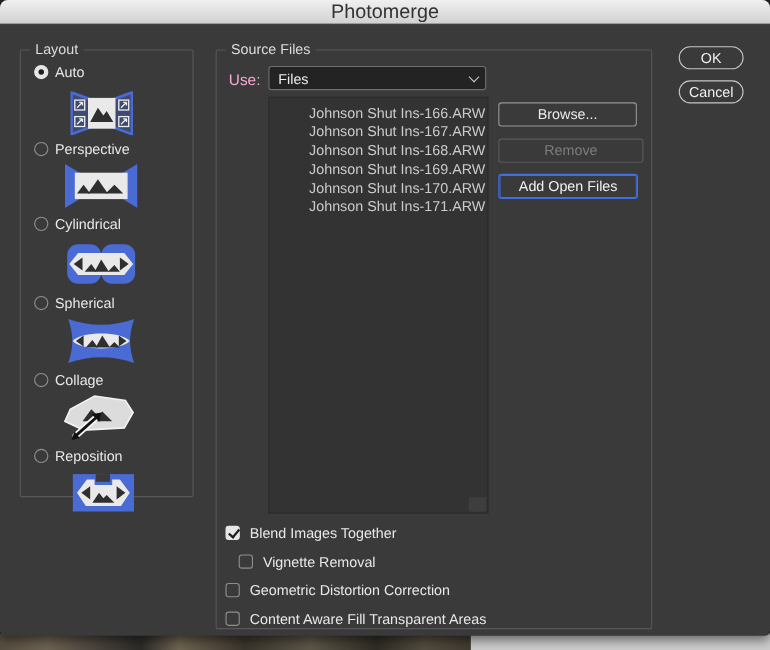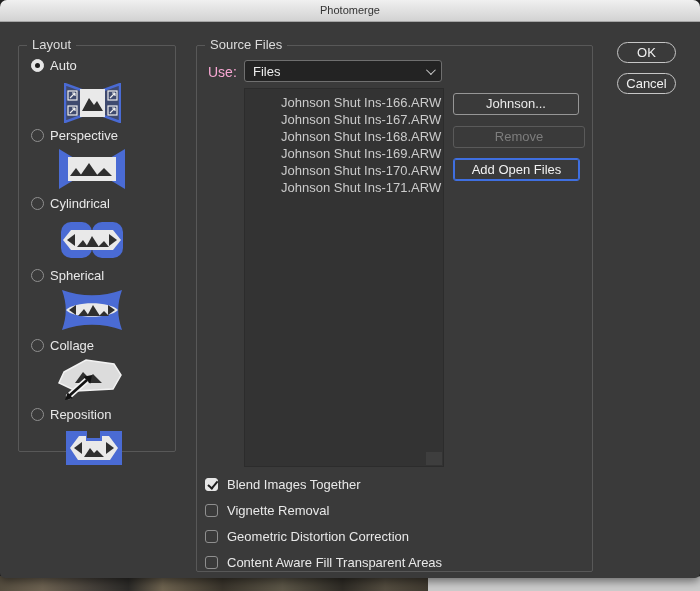--- a/index.html
+++ b/index.html
@@ -5,21 +5,21 @@
   html,body{margin:0;padding:0;background:#222;}
   .stage{position:relative;width:700px;height:591px;overflow:hidden;font-family:"Liberation Sans",sans-serif;-webkit-font-smoothing:antialiased;}
   
   .bg-photo{position:absolute;left:0;top:576px;width:428px;height:15px;
     background:linear-gradient(90deg,#564e40 0%,#6e6352 10%,#45403a 22%,#72685420 30%,#6f6450 38%,#3a352c 52%,#5d5748 66%,#2f2c26 80%,#544d40 90%,#403a30 100%);}
   .bg-panel{position:absolute;left:428px;top:576px;width:272px;height:15px;background:#cccccc;border-top:1px solid #9a9a9a;}
   
   .dialog{position:absolute;left:0;top:0;width:700px;height:578px;background:#3a3a3a;border-radius:7px 7px 5px 5px;box-shadow:0 3px 10px rgba(0,0,0,.5);}
   .titlebar{position:absolute;left:0;top:0;width:100%;height:22px;border-radius:7px 7px 0 0;
     background:linear-gradient(#f0f0f0,#d2d2d2);border-bottom:1px solid #a5a5a5;box-sizing:border-box;
-    text-align:center;line-height:21px;font-size:11px;color:#333;}
+    text-align:center;line-height:21px;font-size:18px;color:#333;}
   .groupbox{position:absolute;border:1px solid #585858;border-radius:2px;box-sizing:border-box;}
   .group-label{position:absolute;top:-9px;left:8px;background:#3a3a3a;padding:0 5px;font-size:13px;color:#dcdcdc;white-space:nowrap;}
   
   .opt{position:absolute;left:0;height:16px;width:100%;cursor:default;}
   .radio{position:absolute;left:12px;top:1px;width:13px;height:13px;border-radius:50%;border:1px solid #8f8f8f;box-sizing:border-box;background:transparent;}
   .radio.on{background:#e6e6e6;border-color:#e6e6e6;}
   .radio.on::after{content:"";position:absolute;left:3px;top:3px;width:5px;height:5px;border-radius:50%;background:#1d1d1d;}
   .opt-label{position:absolute;left:31px;top:0;font-size:13px;color:#e8e8e8;white-space:nowrap;}
   .licon{position:absolute;}
   
@@ -160,29 +160,29 @@
       <div class="filelist" style="left:47px;top:42px;width:200px;height:379px;padding-left:36px;">
         <div class="file-item">Johnson Shut Ins-166.ARW</div>
         <div class="file-item">Johnson Shut Ins-167.ARW</div>
         <div class="file-item">Johnson Shut Ins-168.ARW</div>
         <div class="file-item">Johnson Shut Ins-169.ARW</div>
         <div class="file-item">Johnson Shut Ins-170.ARW</div>
         <div class="file-item">Johnson Shut Ins-171.ARW</div>
         <div class="scroll-corner"></div>
       </div>
 
-      <div class="btn" style="left:256px;top:47px;width:126px;">Johnson...</div>
+      <div class="btn" style="left:256px;top:47px;width:126px;">Browse...</div>
       <div class="btn disabled" style="left:256px;top:80px;width:132px;">Remove</div>
       <div class="btn focused" style="left:256px;top:112px;width:127px;height:23px;line-height:21px;">Add Open Files</div>
 
       <div class="cbrow" style="left:8px;top:430px;">
         <span class="cb on"></span>
         <span class="cb-label">Blend Images Together</span>
       </div>
-      <div class="cbrow" style="left:8px;top:456px;justify-content:flex-end;">
+      <div class="cbrow" style="left:20px;top:456px;justify-content:flex-end;">
         <span class="cb"></span>
         <span class="cb-label">Vignette Removal</span>
       </div>
       <div class="cbrow" style="left:8px;top:482px;">
         <span class="cb"></span>
         <span class="cb-label">Geometric Distortion Correction</span>
       </div>
       <div class="cbrow" style="left:8px;top:508px;">
         <span class="cb"></span>
         <span class="cb-label">Content Aware Fill Transparent Areas</span>

